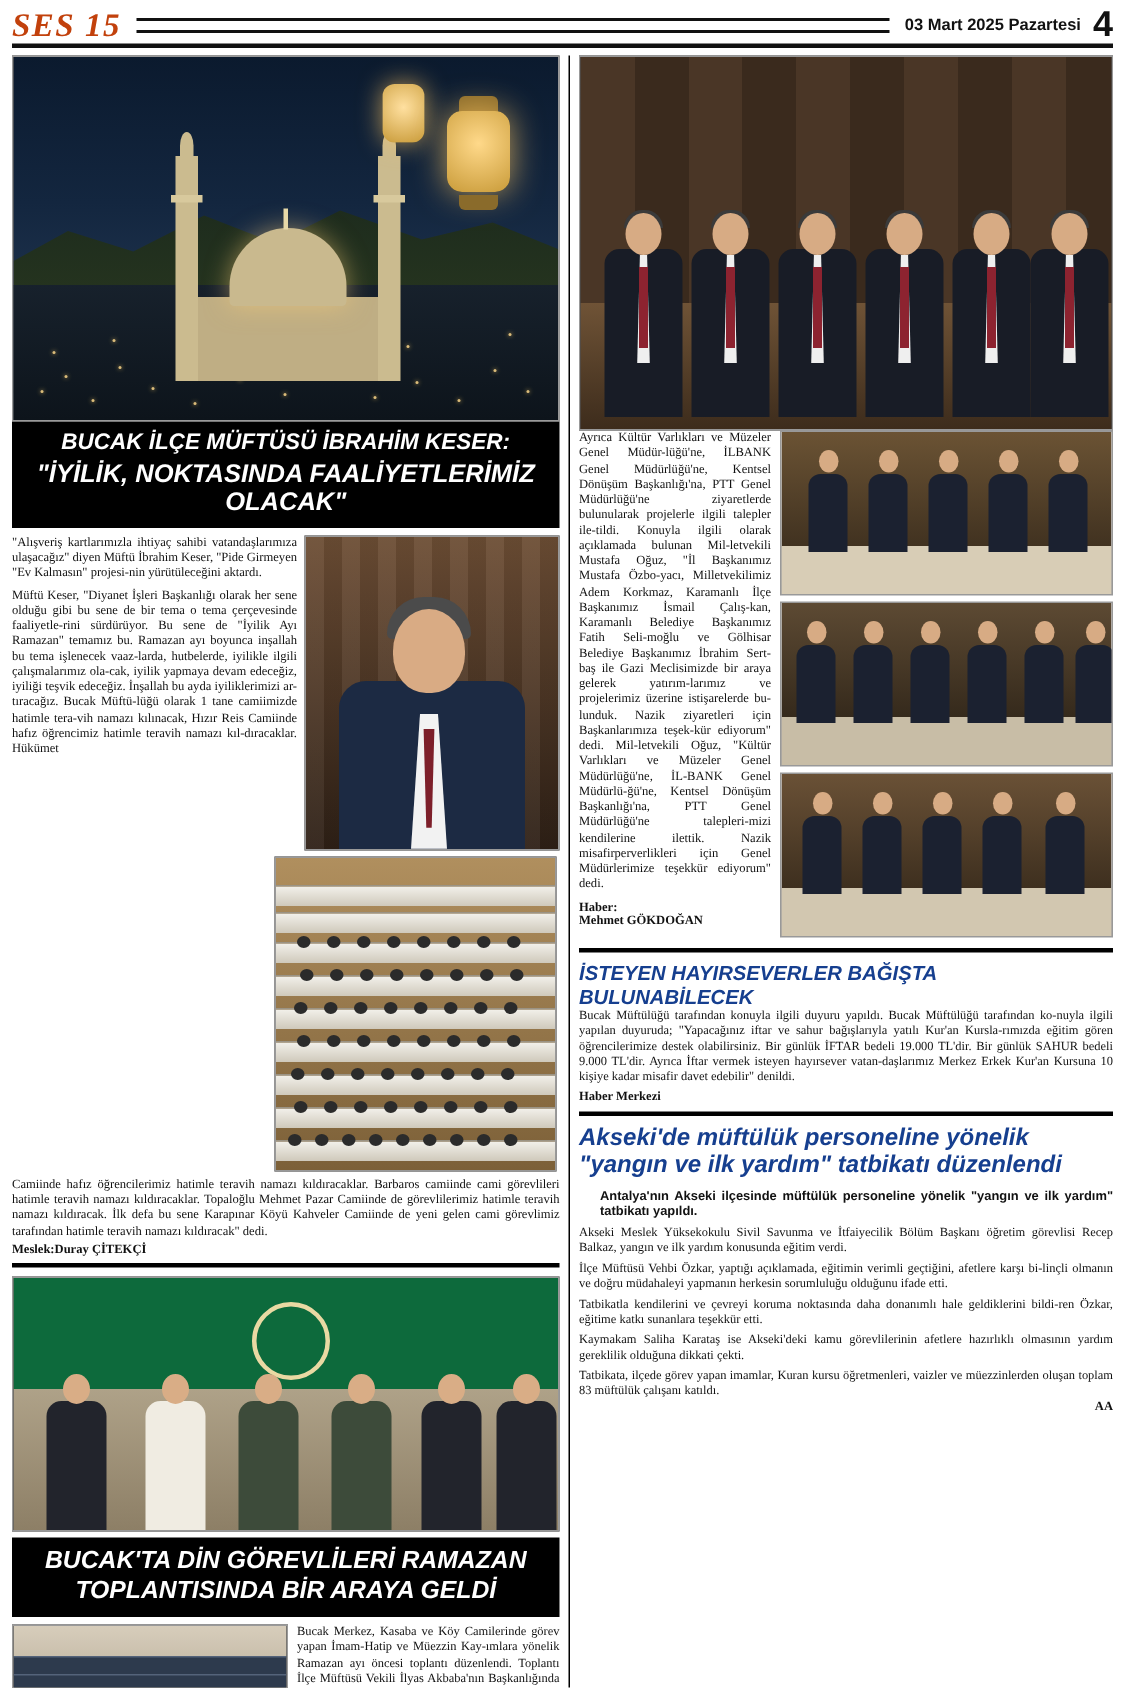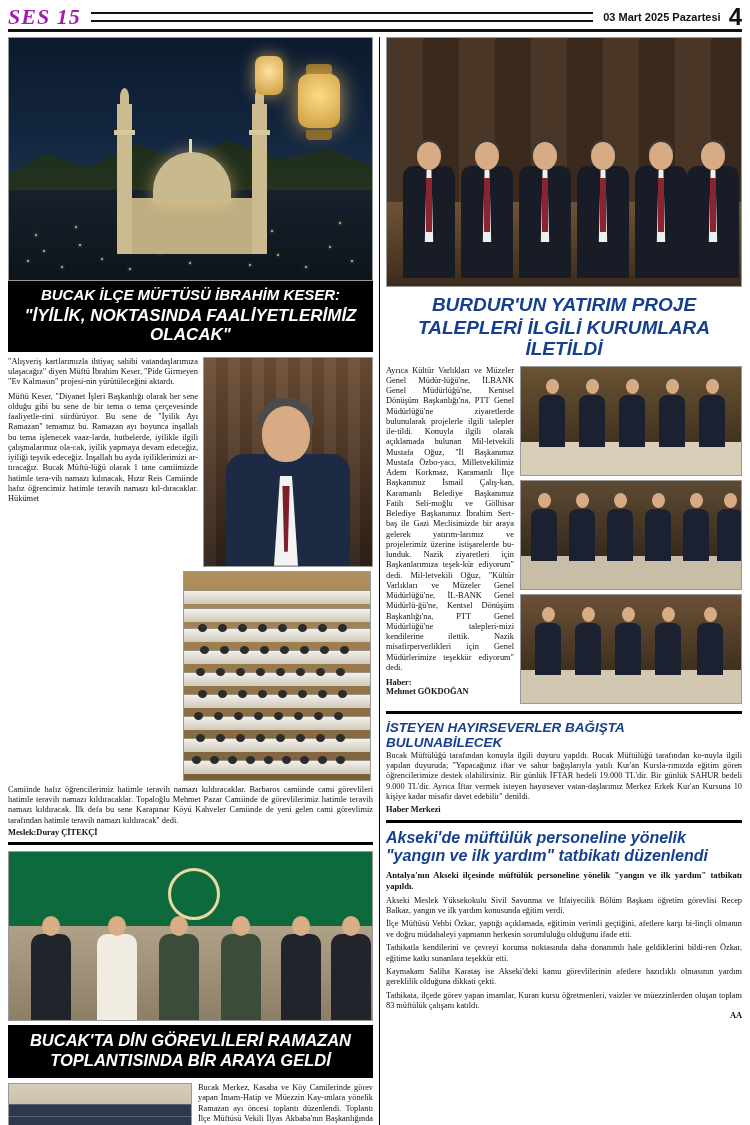--- a/index.html
+++ b/index.html
@@ -16,21 +16,21 @@
 
   
   .masthead {
     display:flex; align-items:center; justify-content:space-between;
     border-bottom:3px solid #111; padding-bottom:2px; margin-bottom:5px;
     height:26px;
   }
   .logo {
     font-family:"Liberation Serif", serif;
     font-weight:bold; font-style:italic; font-size:22px;
-    letter-spacing:1px; color:#a21caf;
+    letter-spacing:1px; color:#c2410c;
     border-bottom:0;
   }
   .mast-rule { flex:1; height:10px; margin:0 10px; border-top:2px solid #111; border-bottom:2px solid #111; }
   .mast-date { font-size:11px; font-weight:bold; font-family:"Liberation Sans", sans-serif; }
   .mast-page { font-size:24px; font-weight:bold; margin-left:8px; font-family:"Liberation Sans", sans-serif;}
 
   
   .cols { display:flex; gap:6px; }
   .photo { position:relative; overflow:hidden; background:#222; }
   .cap-black {
@@ -374,24 +374,20 @@
           <div class="man" style="left:300px">
               <span class="s"></span>
               <span class="sh"></span>
               <span class="t"></span>
               <span class="hair"></span>
               <span class="h"></span>
             </div>
         </div>
       </div>
 
-      <div class="headline-blue" style="font-size:19px;text-align:center;margin:8px 0 6px 0;">
-        <div>BURDUR'UN YATIRIM PROJE</div>
-        <div style="margin-top:2px;">TALEPLERİ İLGİLİ KURUMLARA İLETİLDİ</div>
-      </div>
 
       <div style="display:flex;gap:6px;">
         <div style="width:128px;">
           <p class="body-txt" style="margin:0;">Ayrıca Kültür Varlıkları ve Müzeler Genel Müdür-lüğü'ne, İLBANK Genel Müdürlüğü'ne, Kentsel Dönüşüm Başkanlığı'na, PTT Genel Müdürlüğü'ne ziyaretlerde bulunularak projelerle ilgili talepler ile-tildi. Konuyla ilgili olarak açıklamada bulunan Mil-letvekili Mustafa Oğuz, "İl Başkanımız Mustafa Özbo-yacı, Milletvekilimiz Adem Korkmaz, Karamanlı İlçe Başkanımız İsmail Çalış-kan, Karamanlı Belediye Başkanımız Fatih Seli-moğlu ve Gölhisar Belediye Başkanımız İbrahim Sert-baş ile Gazi Meclisimizde bir araya gelerek yatırım-larımız ve projelerimiz üzerine istişarelerde bu-lunduk. Nazik ziyaretleri için Başkanlarımıza teşek-kür ediyorum" dedi. Mil-letvekili Oğuz, "Kültür Varlıkları ve Müzeler Genel Müdürlüğü'ne, İL-BANK Genel Müdürlü-ğü'ne, Kentsel Dönüşüm Başkanlığı'na, PTT Genel Müdürlüğü'ne talepleri-mizi kendilerine ilettik. Nazik misafirperverlikleri için Genel Müdürlerimize teşekkür ediyorum" dedi.</p>
           <div class="byline" style="margin-top:5px;">Haber:</div>
           <div class="byline">Mehmet GÖKDOĞAN</div>
         </div>
         <div style="flex:1;display:flex;flex-direction:column;gap:4px;">
           <div class="rphoto" style="height:110px;">
             <div class="mtg-bg"></div>
@@ -437,21 +433,21 @@
       </div>
       <p class="small-caption" style="margin:0;">Bucak Müftülüğü tarafından konuyla ilgili duyuru yapıldı. Bucak Müftülüğü tarafından ko-nuyla ilgili yapılan duyuruda; "Yapacağınız iftar ve sahur bağışlarıyla yatılı Kur'an Kursla-rımızda eğitim gören öğrencilerimize destek olabilirsiniz. Bir günlük İFTAR bedeli 19.000 TL'dir. Bir günlük SAHUR bedeli 9.000 TL'dir. Ayrıca İftar vermek isteyen hayırsever vatan-daşlarımız Merkez Erkek Kur'an Kursuna 10 kişiye kadar misafir davet edebilir" denildi.</p>
       <div class="byline" style="margin-top:2px;">Haber Merkezi</div>
 
       <div class="rule-thick" style="margin:6px 0 6px 0;"></div>
 
       <div class="headline-blue" style="font-size:16px;line-height:1.15;font-style:italic;">
         <div>Akseki'de müftülük personeline yönelik</div>
         <div>"yangın ve ilk yardım" tatbikatı düzenlendi</div>
       </div>
-      <p class="lead-txt" style="margin:5px 0 4px 0;font-family:Liberation Serif, serif;font-size:8.6px;">Antalya'nın Akseki ilçesinde müftülük personeline yönelik "yangın ve ilk yardım" tatbikatı yapıldı.</p>
+      <p class="lead-txt" style="margin:5px 0 4px 14px;font-family:Liberation Sans, sans-serif;font-size:8.6px;">Antalya'nın Akseki ilçesinde müftülük personeline yönelik "yangın ve ilk yardım" tatbikatı yapıldı.</p>
       <p class="small-caption" style="margin:0 0 3px 0;">Akseki Meslek Yüksekokulu Sivil Savunma ve İtfaiyecilik Bölüm Başkanı öğretim görevlisi Recep Balkaz, yangın ve ilk yardım konusunda eğitim verdi.</p>
       <p class="small-caption" style="margin:0 0 3px 0;">İlçe Müftüsü Vehbi Özkar, yaptığı açıklamada, eğitimin verimli geçtiğini, afetlere karşı bi-linçli olmanın ve doğru müdahaleyi yapmanın herkesin sorumluluğu olduğunu ifade etti.</p>
       <p class="small-caption" style="margin:0 0 3px 0;">Tatbikatla kendilerini ve çevreyi koruma noktasında daha donanımlı hale geldiklerini bildi-ren Özkar, eğitime katkı sunanlara teşekkür etti.</p>
       <p class="small-caption" style="margin:0 0 3px 0;">Kaymakam Saliha Karataş ise Akseki'deki kamu görevlilerinin afetlere hazırlıklı olmasının yardım gereklilik olduğuna dikkati çekti.</p>
       <p class="small-caption" style="margin:0;">Tatbikata, ilçede görev yapan imamlar, Kuran kursu öğretmenleri, vaizler ve müezzinlerden oluşan toplam 83 müftülük çalışanı katıldı.</p>
       <div class="byline" style="text-align:right;">AA</div>
     </div>
   </div>
 </div>
 

